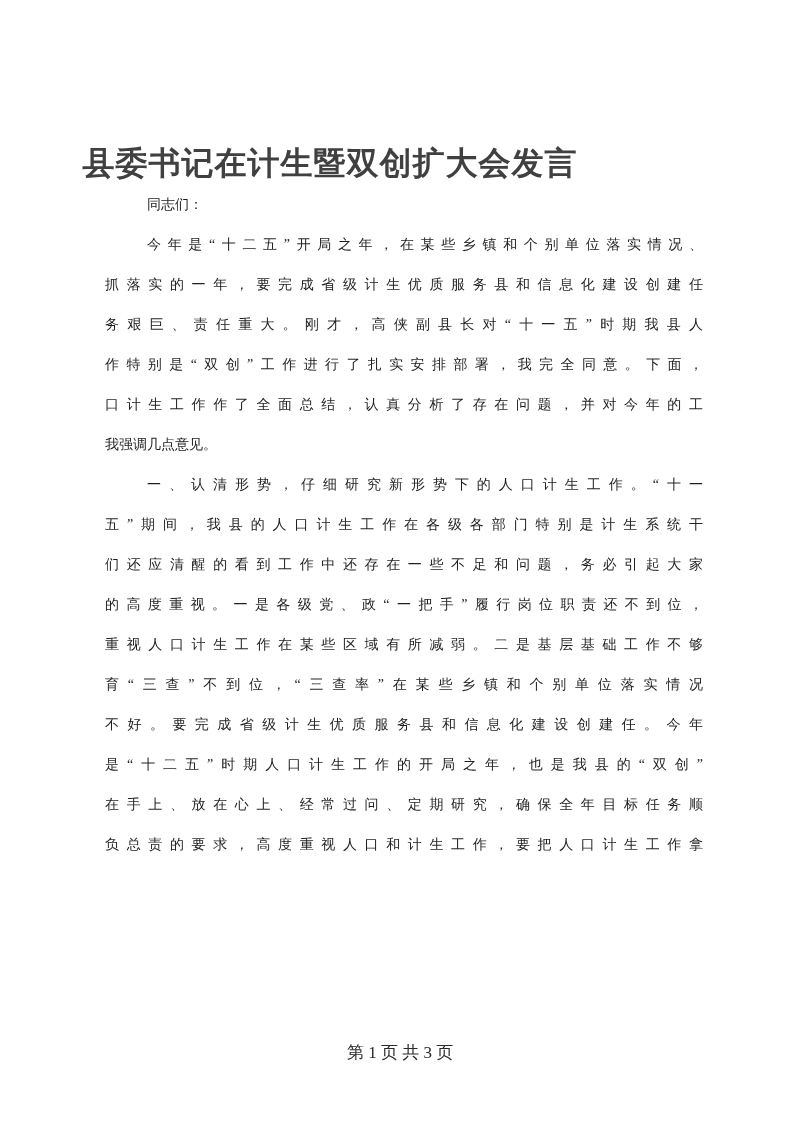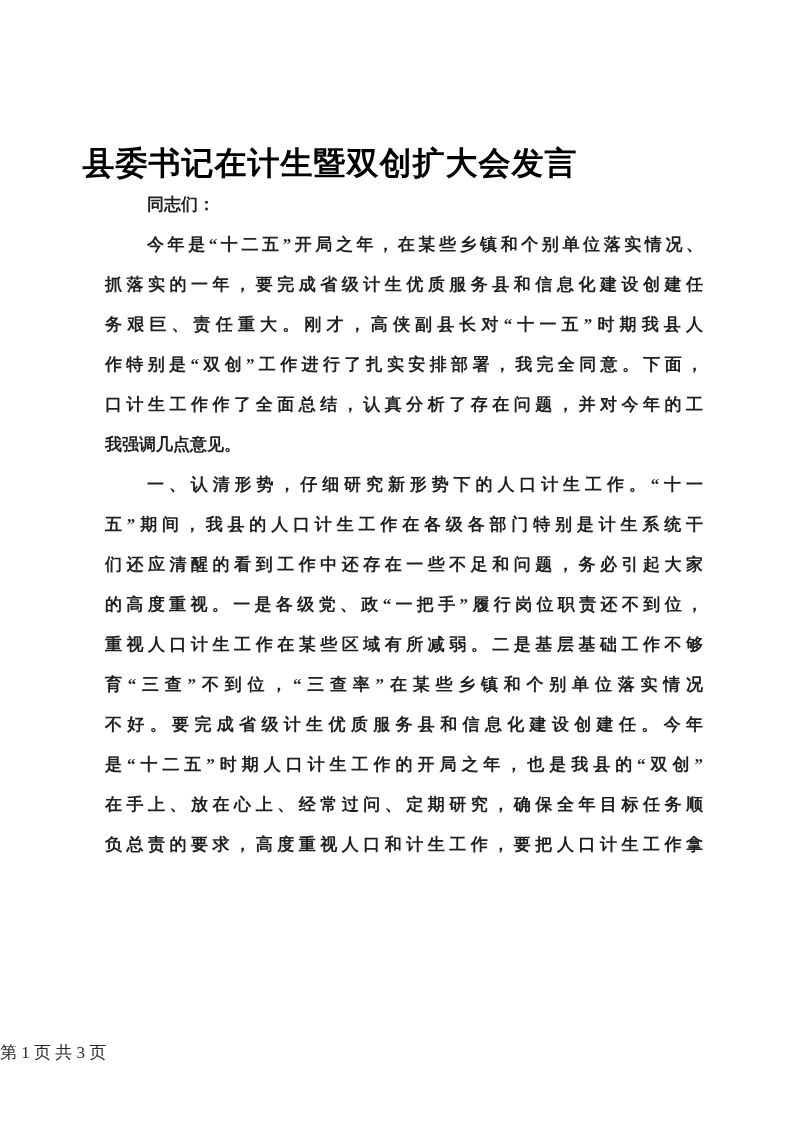--- a/index.html
+++ b/index.html
@@ -19,51 +19,51 @@
   .doc-title {
     position: absolute;
     top: 142px;
     left: 0;
     width: 660px;
     margin: 0;
     text-align: center;
     font-size: 32px;
     font-weight: 700;
     line-height: 42px;
-    color: #000000;
+    color: #404040;
     letter-spacing: 1px;
   }
   .doc-body {
     position: absolute;
     top: 185px;
     left: 105px;
     width: 598px;
   }
   .line {
     height: 40px;
     line-height: 40px;
-    font-size: 17px;
+    font-size: 14px;
     text-align: justify;
     text-align-last: justify;
     overflow: visible;
-    font-weight: bold;
   }
   .line.indent {
     text-indent: 42px;
   }
   .line.flush {
     text-align-last: left;
   }
   .doc-footer {
     position: absolute;
     top: 1041px;
     left: 0;
     width: 800px;
     height: 24px;
     line-height: 24px;
+    text-align: center;
     font-size: 17px;
     color: #2a2a2a;
   }
 </style>
 </head>
 <body>
 
 <div class="page">
 
   <h1 class="doc-title">县委书记在计生暨双创扩大会发言</h1>

